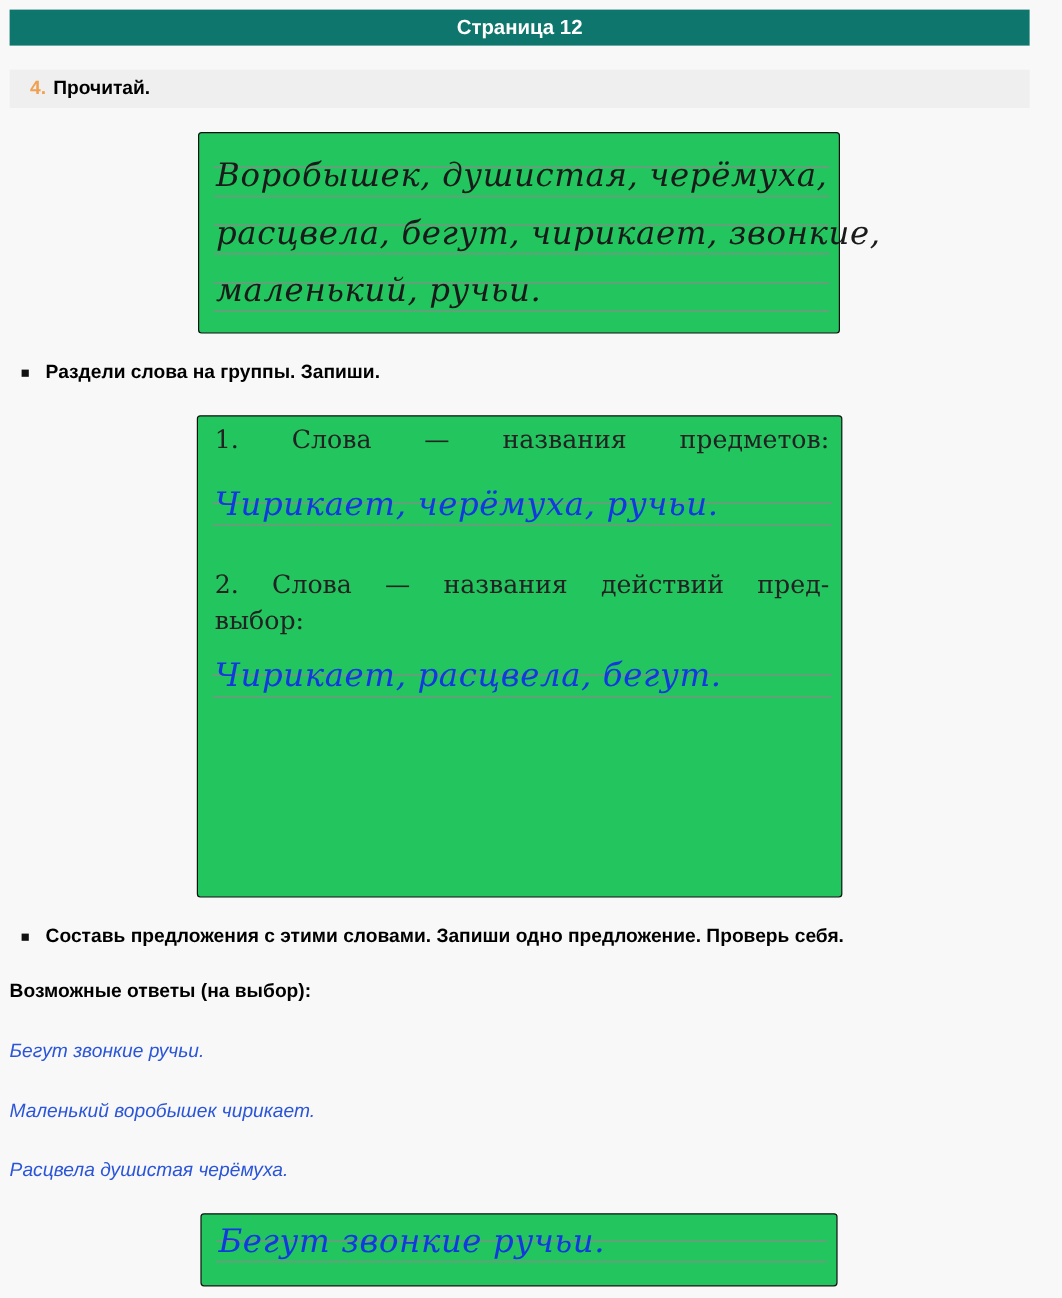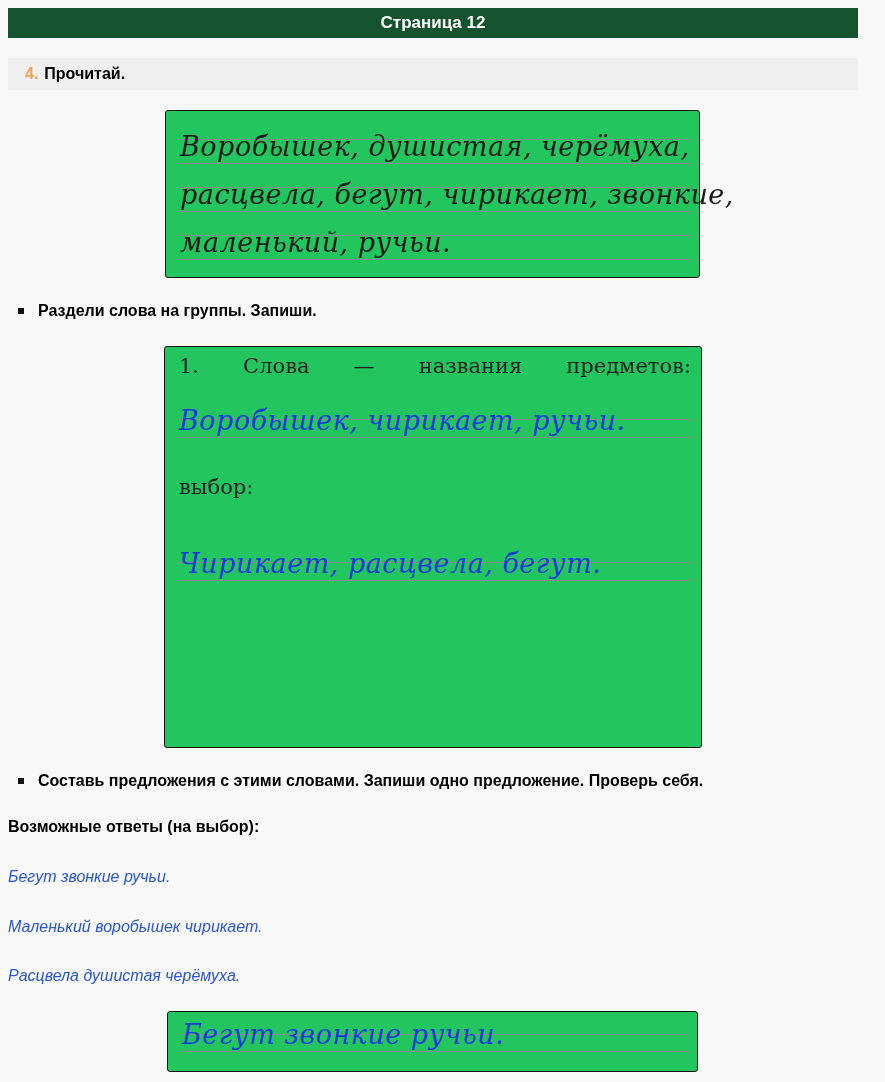--- a/index.html
+++ b/index.html
@@ -5,21 +5,21 @@
     html, body { margin: 0; padding: 0; }
     body {
       width: 885px; height: 1082px; overflow: hidden;
       background: #f8f8f8;
       font-family: "Liberation Sans", sans-serif;
       color: #000;
       position: relative;
     }
     .page-header {
       position: absolute; left: 8px; top: 8px; width: 850px; height: 30px;
-      background: #14532d; color: #fff;
+      background: #0f766e; color: #fff;
       font-weight: bold; font-size: 17px;
       display: flex; align-items: center; justify-content: center;
     }
     .task-bar {
       position: absolute; left: 8px; top: 58px; width: 850px; height: 32px;
       background: #efefef;
       display: flex; align-items: center;
       font-weight: bold; font-size: 16px;
     }
     .task-num { color: #f0a050; margin-left: 17px; margin-right: 6px; }
@@ -99,24 +99,25 @@
   <span>Раздели слова на группы. Запиши.</span>
 </div>
 
 <div class="card" style="left:164px; top:346px; width:538px; height:402px;">
   <div class="print last-left" style="top:4px;">
     <span style="display:block; text-align-last:justify;">1. Слова — названия предметов:</span>
   </div>
   <div class="ruled" style="top:72px; height:18px;">
     <div class="line" style="top:0;"></div>
       <div class="line" style="top:18px;"></div>
-    <span class="script blue" style="top:-14px;">Воробышек, чирикает, ручьи.</span>
+    <span class="script blue" style="top:-14px;">Чирикает, черёмуха, ручьи.</span>
   </div>
 
   <div class="print" style="top:125px;">
+    <span style="display:block; text-align-last:justify;">2. Слова — названия действий пред-</span>
     <span style="display:block; text-align-last:left;">выбор:</span>
   </div>
   <div class="ruled" style="top:215px; height:18px;">
     <div class="line" style="top:0;"></div>
       <div class="line" style="top:18px;"></div>
     <span class="script blue" style="top:-14px;">Чирикает, расцвела, бегут.</span>
   </div>
 
 </div>
 

